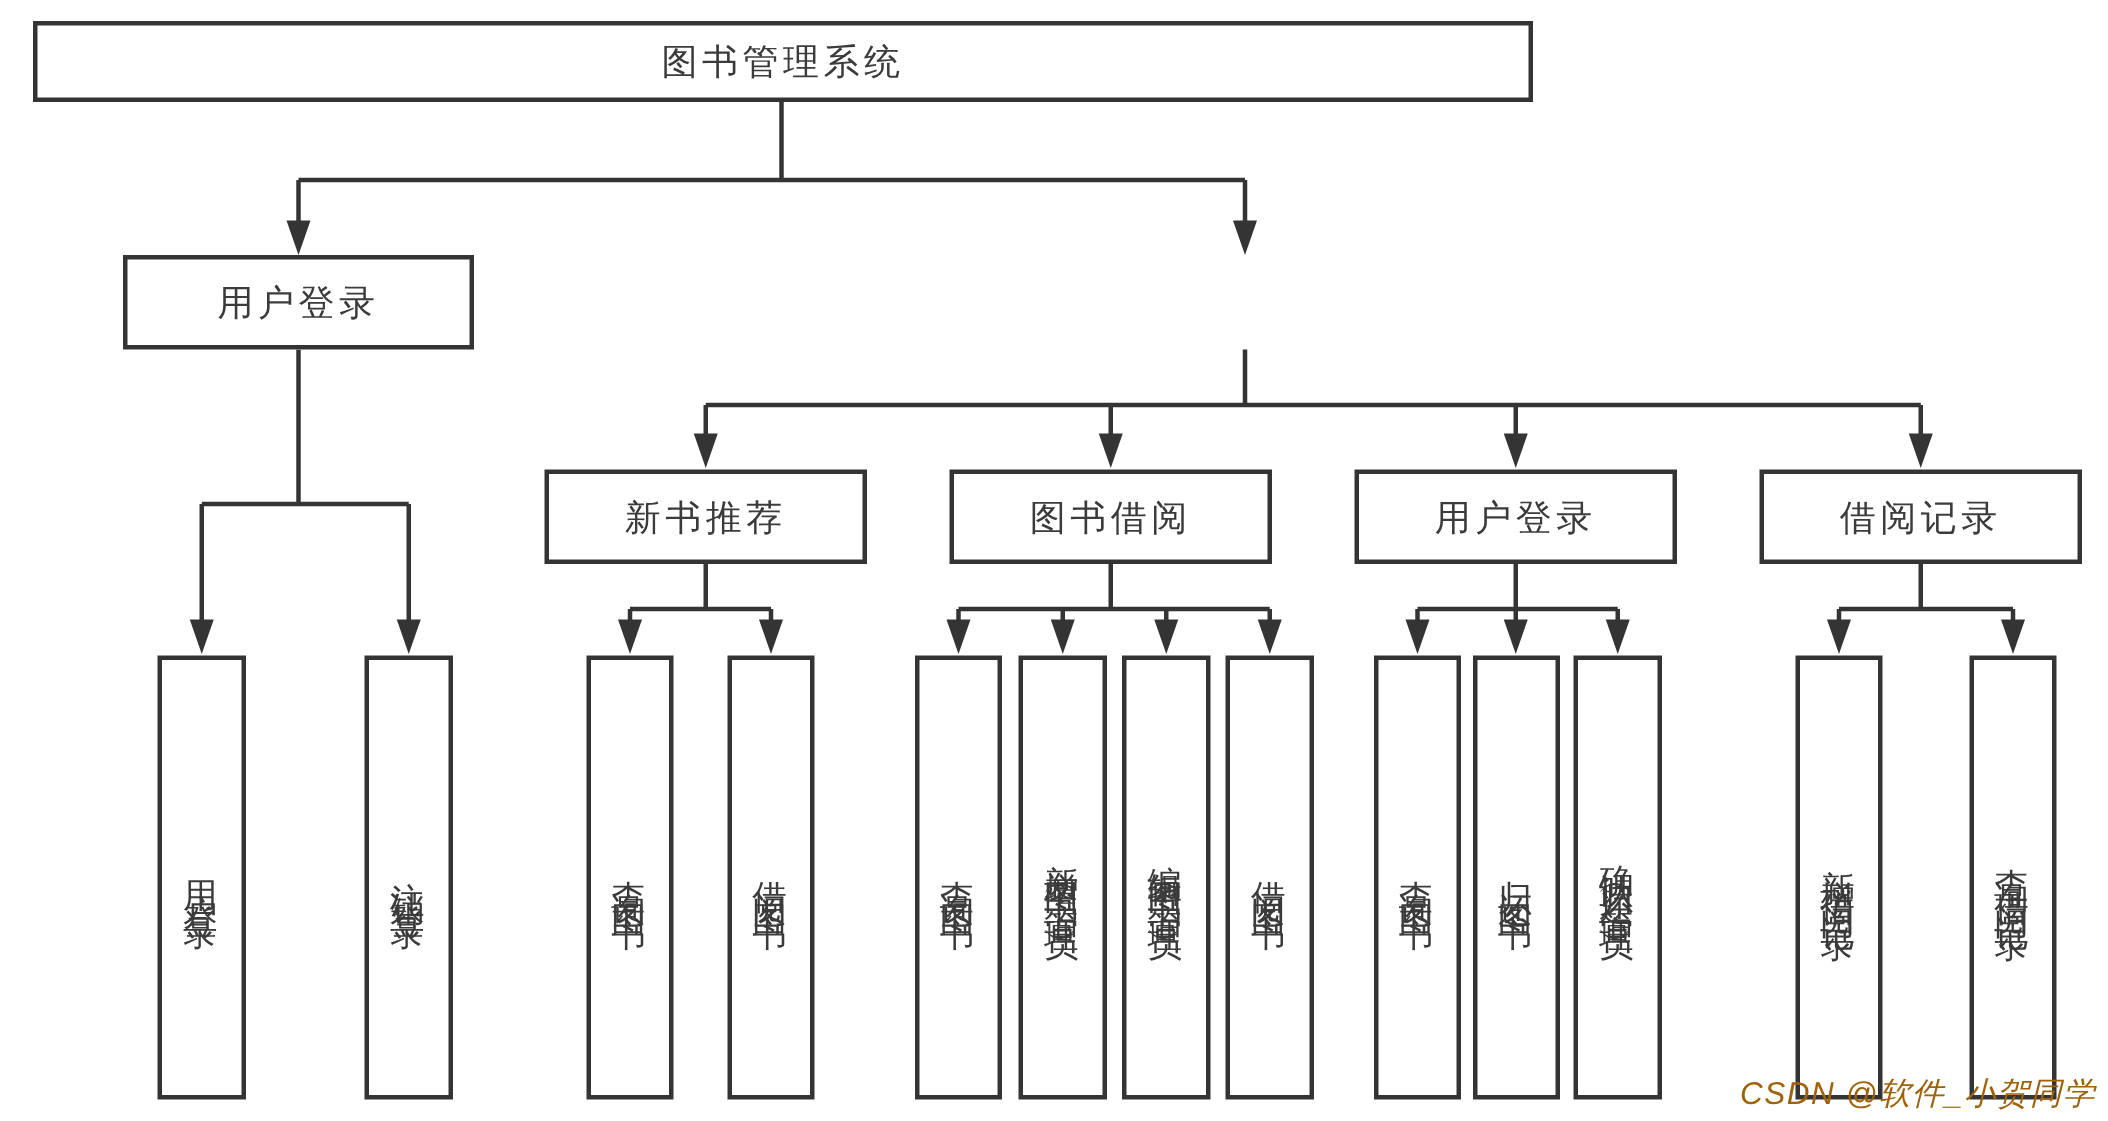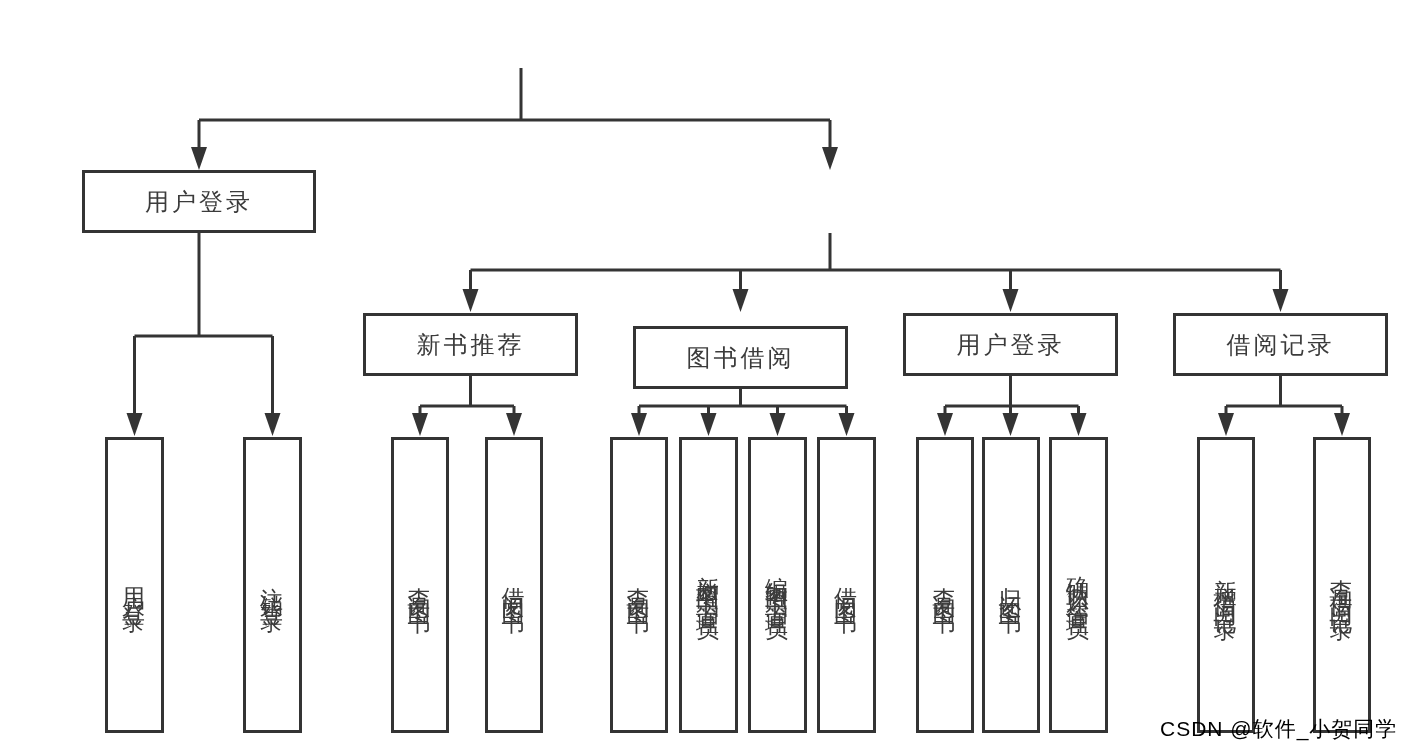--- a/index.html
+++ b/index.html
@@ -34,21 +34,21 @@
     letter-spacing:8px;
     white-space:nowrap;
   }
   .vlabel.long { letter-spacing:6px; }
 
   
   .n-root   { left:22px;   top:14px;  width:1000px; height:54px; }
   .n-ulogin { left:82px;   top:170px; width:234px;  height:63px; }
   .n-bmgmt  { left:712px;  top:170px; width:235px;  height:63px; }
   .n-newb   { left:363px;  top:313px; width:215px;  height:63px;align-items:center; }
-  .n-bborr  { left:633px;  top:313px; width:215px;  height:63px;margin-top:13px; }
+  .n-bborr  { left:633px;  top:313px; width:215px;  height:63px; }
   .n-cborr  { left:903px;  top:313px; width:215px;  height:63px; }
   .n-brec   { left:1173px; top:313px; width:215px;  height:63px; }
 
   .leaf { top:437px; height:296px; }
   .l-u1 { left:105px;  width:59px; }
   .l-u2 { left:243px;  width:59px; }
   .l-n1 { left:391px;  width:58px; }
   .l-n2 { left:485px;  width:58px; }
   .l-b1 { left:610px;  width:58px; }
   .l-b2 { left:679px;  width:59px; }
@@ -58,23 +58,24 @@
   .l-c2 { left:982px;  width:58px; }
   .l-c3 { left:1049px; width:59px; }
   .l-r1 { left:1197px; width:58px; }
   .l-r2 { left:1313px; width:58px; }
 
   .watermark {
     position:absolute;
     left:1160px; top:715px;
     font-size:21px;
     letter-spacing:1px;
-    color:#000000;
+    color:#a16207;
     z-index:5;
     white-space:nowrap;
+    font-style:italic;
   }
 </style>
 </head>
 <body>
 
 <div class="canvas">
 
   <svg class="connectors" viewBox="0 0 1405 747" xmlns="http://www.w3.org/2000/svg" fill="none" stroke="#343434" stroke-width="3">
 
     <path d="M521,68 L521,120 M199,120 L830,120 M199,120 L199,149 M830,120 L830,149"></path>
@@ -104,20 +105,23 @@
     <path d="M1010.5,376 L1010.5,406 M945,406 L1078.5,406 M945,406 L945,415 M1010.5,406 L1010.5,415 M1078.5,406 L1078.5,415"></path>
     <polygon fill="#343434" stroke="none" points="937,413 953,413 945,436"></polygon>
     <polygon fill="#343434" stroke="none" points="1002.5,413 1018.5,413 1010.5,436"></polygon>
     <polygon fill="#343434" stroke="none" points="1070.5,413 1086.5,413 1078.5,436"></polygon>
 
     <path d="M1280.5,376 L1280.5,406 M1226,406 L1342,406 M1226,406 L1226,415 M1342,406 L1342,415"></path>
     <polygon fill="#343434" stroke="none" points="1218,413 1234,413 1226,436"></polygon>
     <polygon fill="#343434" stroke="none" points="1334,413 1350,413 1342,436"></polygon>
   </svg>
 
+  <div class="box n-root">
+    <span class="hlabel">图书管理系统</span>
+  </div>
 
   <div class="box n-ulogin">
     <span class="hlabel">用户登录</span>
   </div>
 
   <div class="box n-newb">
     <span class="hlabel">新书推荐</span>
   </div>
   <div class="box n-bborr">
     <span class="hlabel">图书借阅</span>

